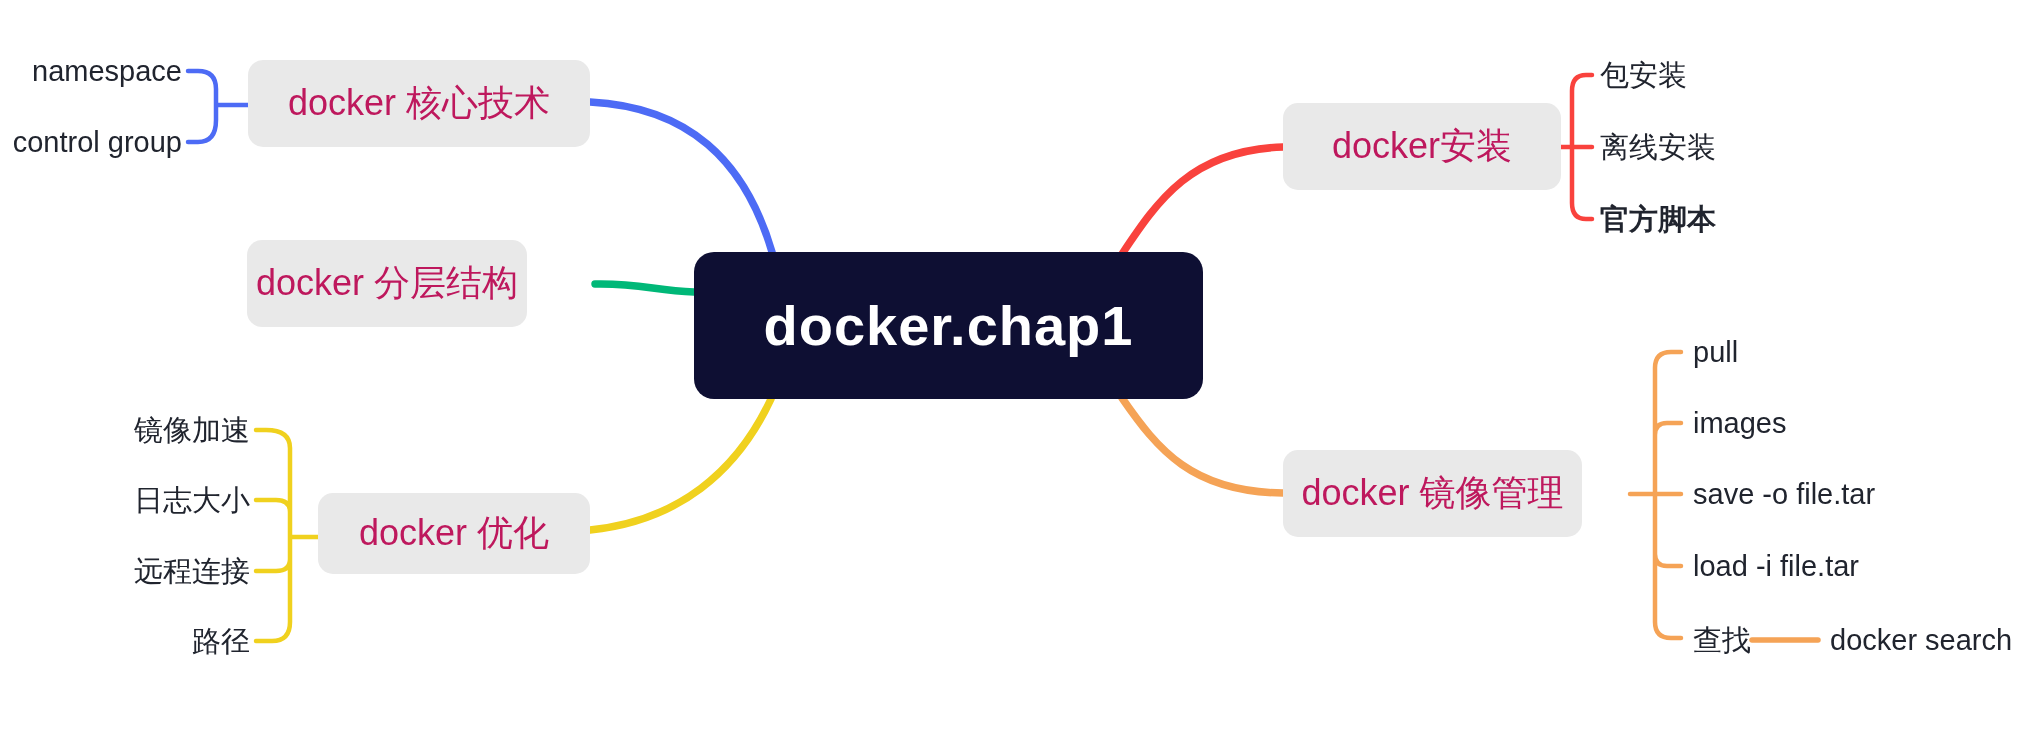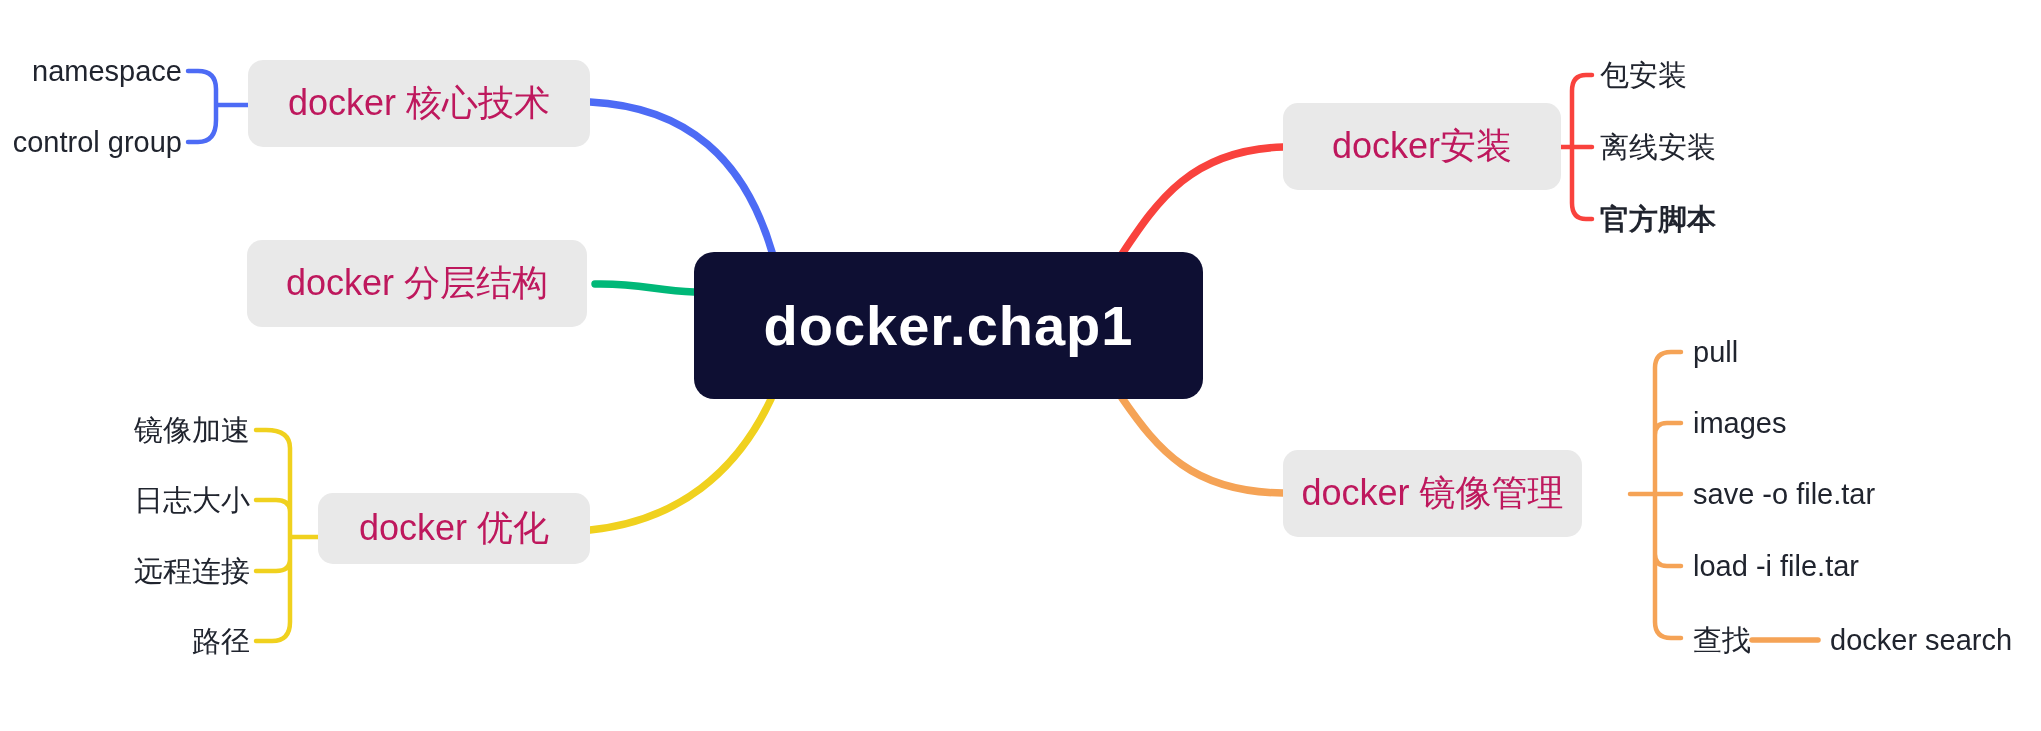--- a/index.html
+++ b/index.html
@@ -45,22 +45,22 @@
     transform:translateY(-50%);
     color:#20242e;
     font-size:29px;
     line-height:1;
     white-space:nowrap;
   }
   .align-right{text-align:left;}
 
   
   .t-core   {left:248px; top:60px;  width:342px;height:87px;}
-  .t-layers {left:247px; top:240px; width:340px;height:87px;text-align:center;}
-  .t-optimize{left:318px;top:493px; width:272px;height:71px;}
+  .t-layers {left:247px; top:240px; width:280px;height:87px;text-align:center;}
+  .t-optimize{left:318px;top:493px; width:272px;height:81px;}
   .t-install{left:1283px;top:103px; width:278px;height:87px;}
   .t-imgmgmt{left:1283px;top:450px; width:299px;height:87px;}
 
   
   .c-namespace    {right:1859px;top:71px;}
   .c-controlgroup {right:1859px;top:142px;}
   .c-jingxiang    {right:1791px;top:430px;}
   .c-rizhi        {right:1791px;top:500px;}
   .c-yuancheng    {right:1791px;top:571px;}
   .c-lujing       {right:1791px;top:641px;}

